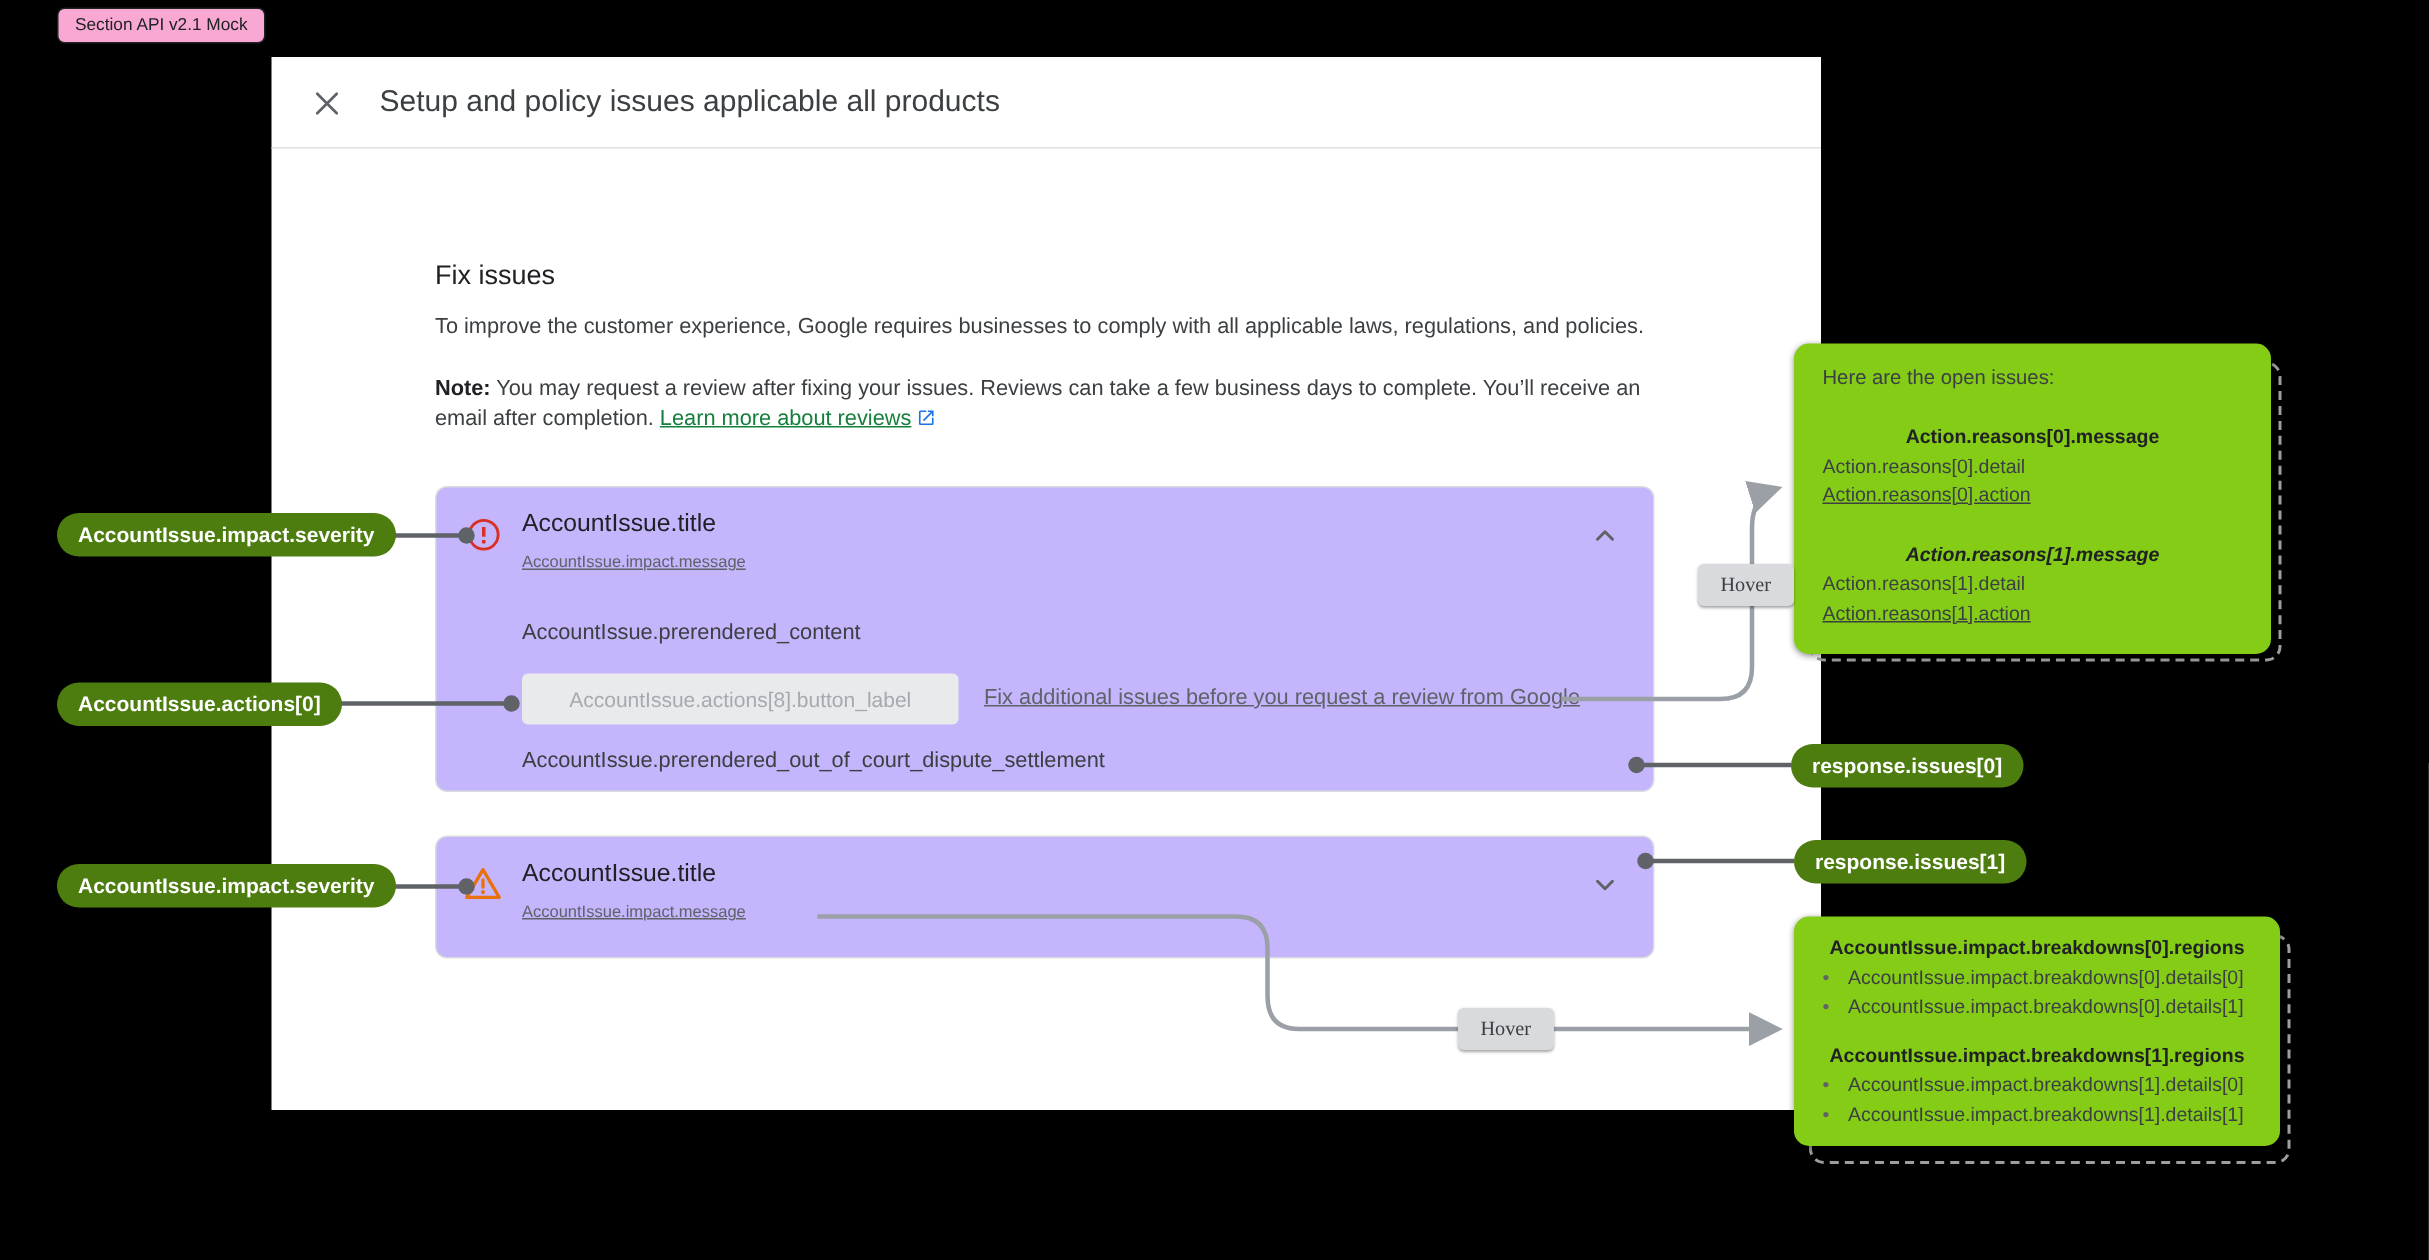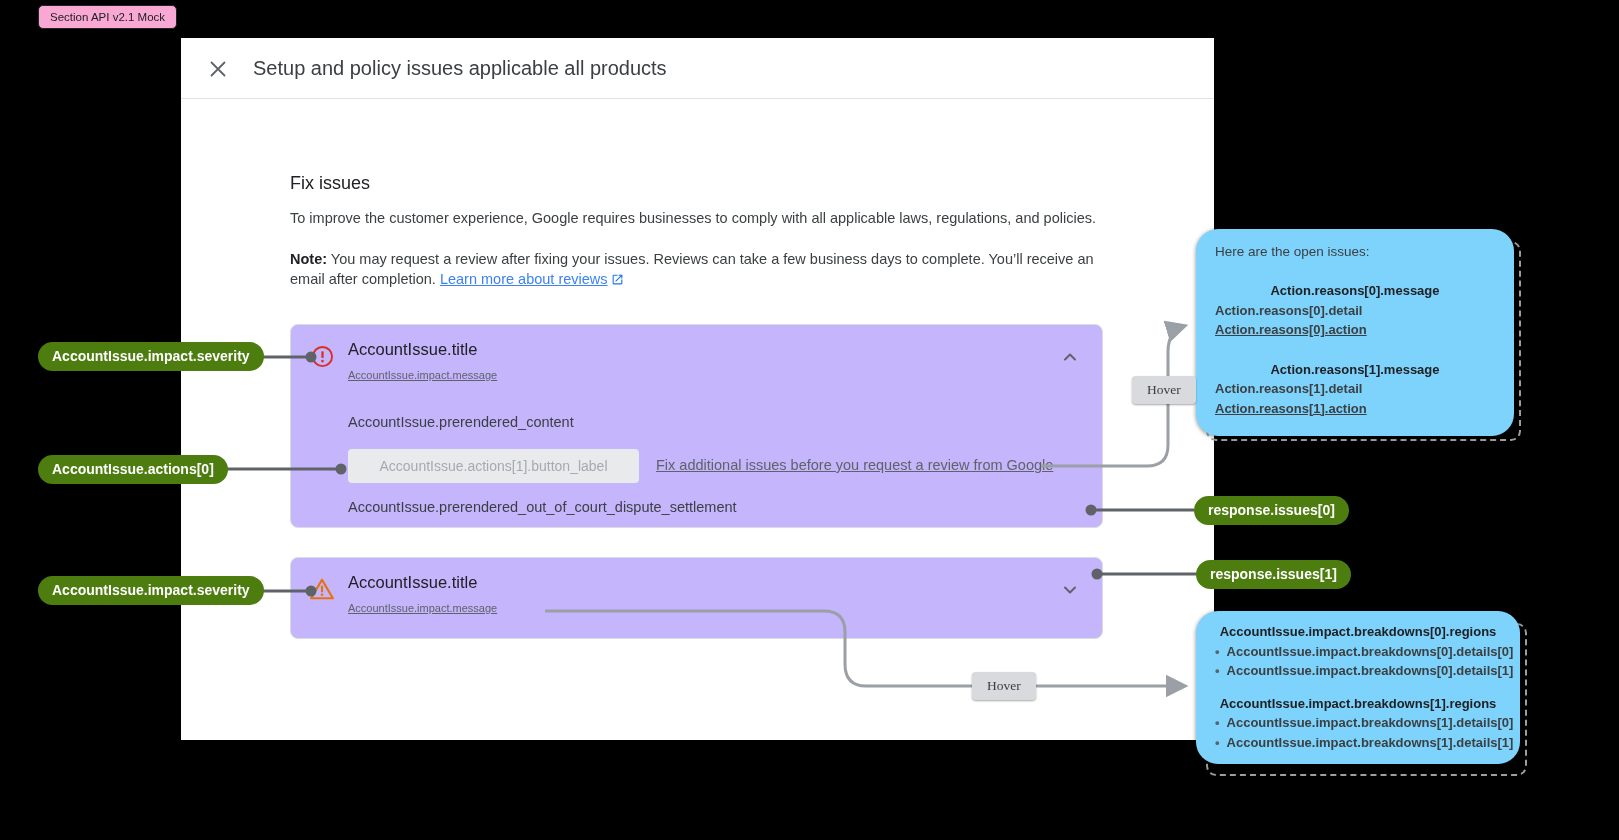--- a/index.html
+++ b/index.html
@@ -15,21 +15,21 @@
   
   .dialog { left:181px; top:38px; width:1033px; height:702px; background:#fff; z-index:1; }
   .dialog-header { position:relative; height:61px; border-bottom:1px solid #dfe1e5; }
   .close-btn { position:absolute; left:28px; top:22px; width:18px; height:18px; cursor:pointer; }
   .dialog-title { position:absolute; left:72px; top:0; line-height:61px; font-size:20px; color:#3c4043; white-space:nowrap; }
 
   .fix-heading { left:109px; top:135px; font-size:18px; color:#202124; }
   .intro { left:109px; top:172px; width:830px; font-size:14.5px; color:#3c4043; }
   .note { left:109px; top:211px; width:818px; font-size:14.5px; line-height:20px; color:#3c4043; }
   .note strong { color:#202124; }
-  .blue-link { color:#3b82f6; text-decoration:underline; cursor:pointer; }
+  .blue-link { color:#15803d; text-decoration:underline; cursor:pointer; }
   .ext-icon { display:inline-block; vertical-align:-2px; margin-left:3px; }
 
   
   .card { position:absolute; left:109px; width:813px; background:#c4b5fd; border:1px solid #dadce0; border-radius:8px; }
   .card-1 { top:286px; height:204px; }
   .card-2 { top:519px; height:82px; }
   .sev-icon { position:absolute; left:20px; top:20px; }
   .issue-title { position:absolute; left:57px; top:15px; font-size:16.5px; color:#202124; }
   .issue-message { position:absolute; left:57px; top:44px; font-size:11px; color:#5f6368; text-decoration:underline; cursor:pointer; white-space:nowrap; }
   .chev-btn { position:absolute; left:767px; top:20px; width:24px; height:24px; cursor:pointer; }
@@ -52,28 +52,28 @@
   
   .hover-badge { position:absolute; background:#d8dadd; color:#3c4043; font-size:13.5px; padding:6px 15px;
     border-radius:4px; z-index:8; box-shadow:0 1px 2px rgba(0,0,0,.35);font-family:Liberation Serif, serif; }
   .hover-1 { left:1132px; top:376px; }
   .hover-2 { left:972px; top:672px; }
 
   
   .tooltip-shadow { border:2px dashed #9e9e9e; border-radius:10px; z-index:6; }
   .shadow-1 { left:1206px; top:241px; width:315px; height:200px; }
   .shadow-2 { left:1206px; top:623px; width:321px; height:153px; }
-  .tooltip { position:absolute; background:#7dd3fc; border-radius:22px; z-index:7; box-shadow:0 1px 4px rgba(0,0,0,.45); }
+  .tooltip { position:absolute; background:#84cc16; border-radius:10px; z-index:7; box-shadow:0 1px 4px rgba(0,0,0,.45); }
   .tooltip-1 { left:1196px; top:229px; width:318px; padding:15px 19px 18px; }
   .tooltip-2 { left:1196px; top:611px; width:324px; padding:11px 14px 12px; }
   .tt-heading { font-size:13.5px; color:#3c4043; margin-bottom:22px; }
-  .tt-line { font-size:13px; line-height:19.5px; color:#3c4043; white-space:nowrap;font-weight:bold; }
+  .tt-line { font-size:13px; line-height:19.5px; color:#3c4043; white-space:nowrap; }
   .tt-bold { font-weight:700; color:#202124;text-align:center; }
   .tt-action { text-decoration:underline; cursor:pointer; }
-  .tt-gap-1 { margin-top:20px; }
+  .tt-gap-1 { margin-top:20px;font-style:italic; }
   .tt-gap-2 { margin-top:13px; }
   .tt-bullet-row { display:flex; }
   .tt-bullet { width:10px; margin-left:5px; margin-right:7px; color:#5f6368; }
 
   
   .overlay { left:0; top:0; z-index:5; pointer-events:none; }
 </style>
 </head>
 <body>
 
@@ -107,21 +107,21 @@
         </svg>
       </span>
       <div class="issue-title">AccountIssue.title</div>
       <a class="issue-message">AccountIssue.impact.message</a>
       <span class="chev-btn">
         <svg width="24" height="24" viewBox="0 0 24 24">
           <polyline points="7,14.5 12,9.5 17,14.5" fill="none" stroke="#5f6368" stroke-width="2" stroke-linecap="round" stroke-linejoin="round"></polyline>
         </svg>
       </span>
       <div class="prerendered">AccountIssue.prerendered_content</div>
-      <button class="action-btn">AccountIssue.actions[1].button_label</button>
+      <button class="action-btn">AccountIssue.actions[8].button_label</button>
       <a class="fix-link">Fix additional issues before you request a review from Google</a>
       <div class="dispute">AccountIssue.prerendered_out_of_court_dispute_settlement</div>
     </div>
 
     <div class="card card-2">
       <span class="sev-icon" style="left:18px; top:19px;">
         <svg width="26" height="24" viewBox="0 0 24 22">
           <path d="M12 2.5 L22 19.5 H2 Z" fill="none" stroke="#e8710a" stroke-width="2" stroke-linejoin="round"></path>
           <line x1="12" y1="8.8" x2="12" y2="13.2" stroke="#e8710a" stroke-width="2" stroke-linecap="round"></line>
           <circle cx="12" cy="16.3" r="1.25" fill="#e8710a"></circle>

